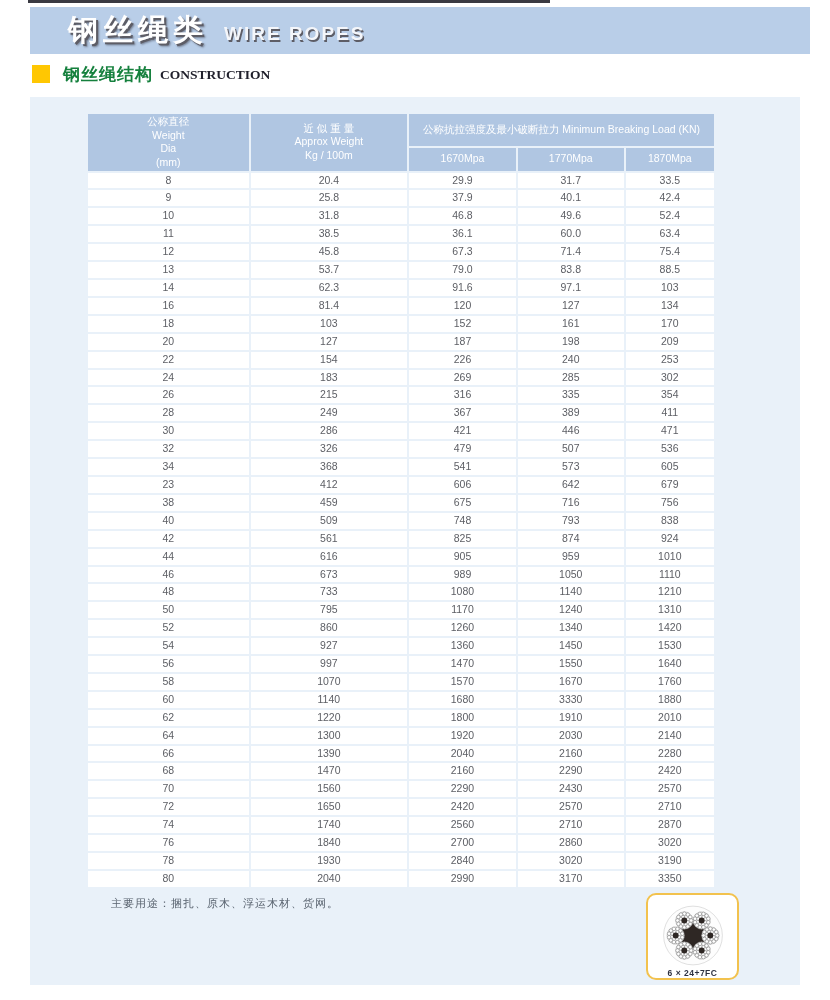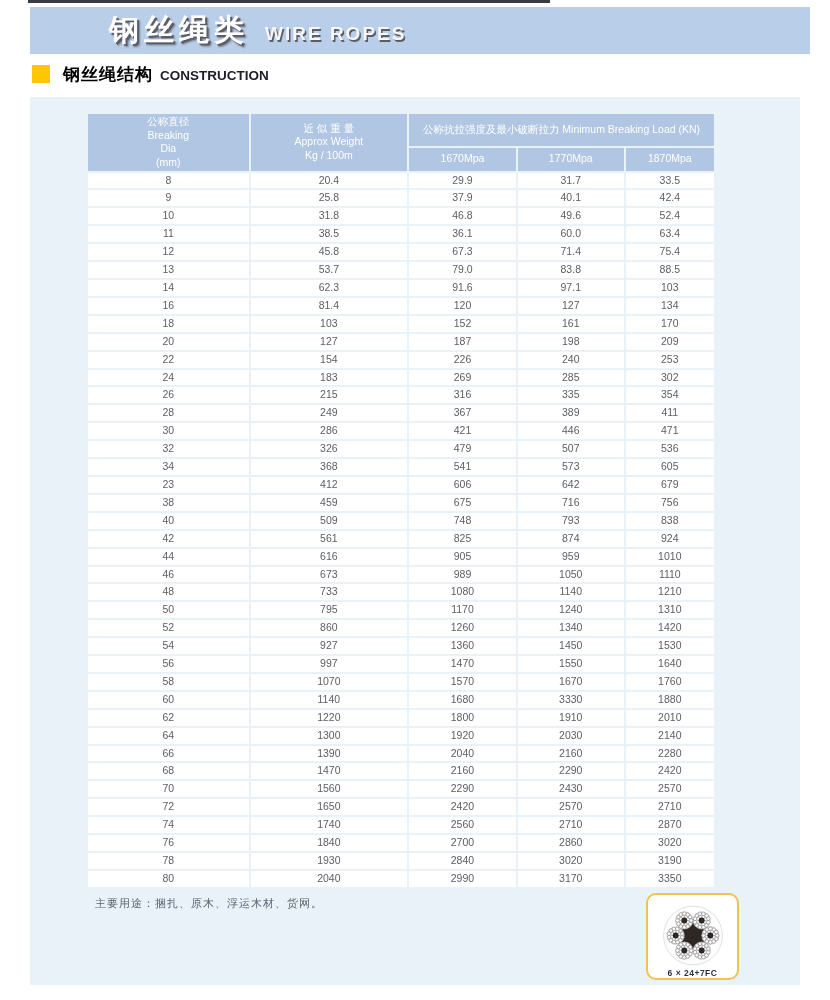--- a/index.html
+++ b/index.html
@@ -11,39 +11,39 @@
     overflow: hidden;
   }
   
   .top-darkline {
     position: absolute; left: 28px; top: 0; width: 522px; height: 3px;
     background: #3a3a42;
   }
   .title-band {
     position: absolute; left: 30px; top: 7px; width: 780px; height: 47px;
     background: #b9cee8;
-    display: flex; align-items: center; padding-left: 79px; text-align: right;
+    display: flex; align-items: center; padding-left: 38px; text-align: right;
   }
   .title-zh {
     font-size: 30px; font-weight: bold; color: #ffffff; letter-spacing: 5px;
     text-shadow: 2px 2px 0 #5d5d66, 3px 3px 2px rgba(40,40,50,.45);
   }
   .title-en {
     font-size: 19px; font-weight: bold; color: #f4f6fa; letter-spacing: 2px;
     margin-left: 16px; margin-top: 6px;
     text-shadow: 1.5px 1.5px 0 #5d5d66;
   }
   
   .section-row {
     position: absolute; left: 32px; top: 62px; height: 24px;
     display: flex; align-items: center;
   }
   .yellow-square { width: 18px; height: 18px; background: #ffc702; margin-right: 13px; }
-  .section-zh { font-size: 17px; font-weight: bold; color: #000000; letter-spacing: 1px; }
-  .section-en { font-size: 13.5px; font-weight: bold; color: #20202c; margin-left: 7px; margin-top: 2px; }
+  .section-zh { font-size: 17px; font-weight: bold; color: #15803d; letter-spacing: 1px; }
+  .section-en { font-size: 13.5px; font-weight: bold; color: #20202c; margin-left: 7px; margin-top: 2px; font-family: Liberation Serif, serif; }
   
   .panel {
     position: absolute; left: 30px; top: 97px; width: 770px; height: 888px;
     background: #e9f1f9;
   }
   
   .table-wrap { position: absolute; left: 86px; top: 112px; width: 630px; }
   table.spec { width: 100%; border-collapse: separate; border-spacing: 2px; }
   table.spec th {
     background: #b0c6e2; color: #ffffff; font-weight: normal;
@@ -52,21 +52,21 @@
   }
   table.spec thead .span-head { height: 28px; }
   table.spec thead .sub-head th { height: 20px; }
   table.spec td {
     background: #ffffff; color: #5c5e64; font-size: 10.5px;
     text-align: center; vertical-align: middle;
     height: 15.9px; padding: 0; line-height: 15.9px;
   }
   
   .usage-note {
-    position: absolute; left: 95px; top: 896px;
+    position: absolute; left: 111px; top: 896px;
     font-size: 11px; color: #5a6470; letter-spacing: 1px; text-align: center;
   }
   
   .rope-card {
     position: absolute; left: 646px; top: 893px; width: 93px; height: 87px;
     background: #ffffff; border: 2px solid #f2c24e; border-radius: 10px;
     display: flex; flex-direction: column; align-items: center; justify-content: center;
     padding-top: 9px;
   }
   .rope-card svg { width: 64px; height: 64px; display: block; }
@@ -99,21 +99,21 @@
       <col style="width:26%">
       <col style="width:25.3%">
       <col style="width:17.3%">
       <col style="width:17.1%">
       <col style="width:14.3%">
     </colgroup>
     <thead>
       <tr class="span-head">
         <th rowspan="2">
           <div>公称直径</div>
-          <div>Breaking</div>
+          <div>Weight</div>
           <div>Dia</div>
           <div>(mm)</div>
         </th>
         <th rowspan="2">
           <div>近 似 重 量</div>
           <div>Approx Weight</div>
           <div>Kg / 100m</div>
         </th>
         <th colspan="3">公称抗拉强度及最小破断拉力 Minimum Breaking Load (KN)</th>
       </tr>

